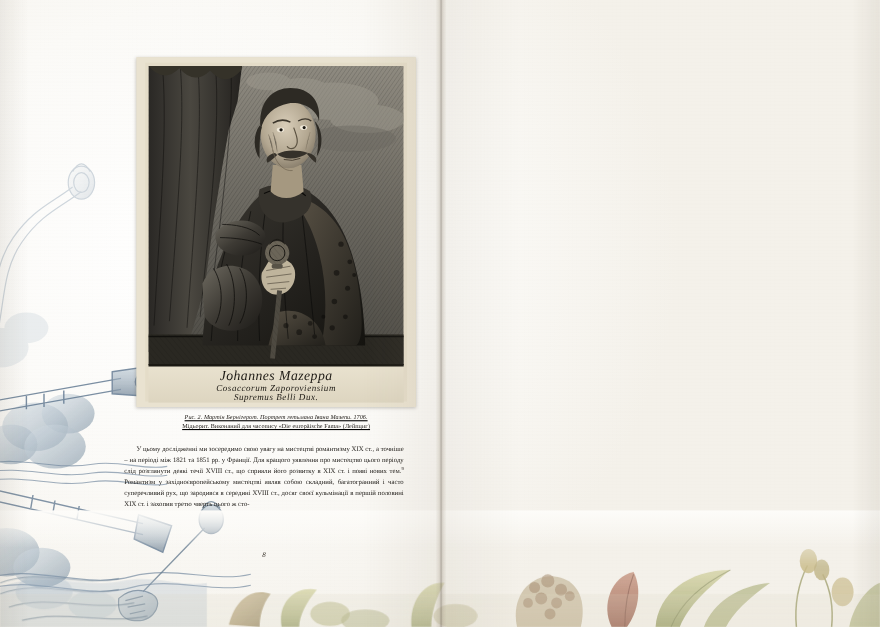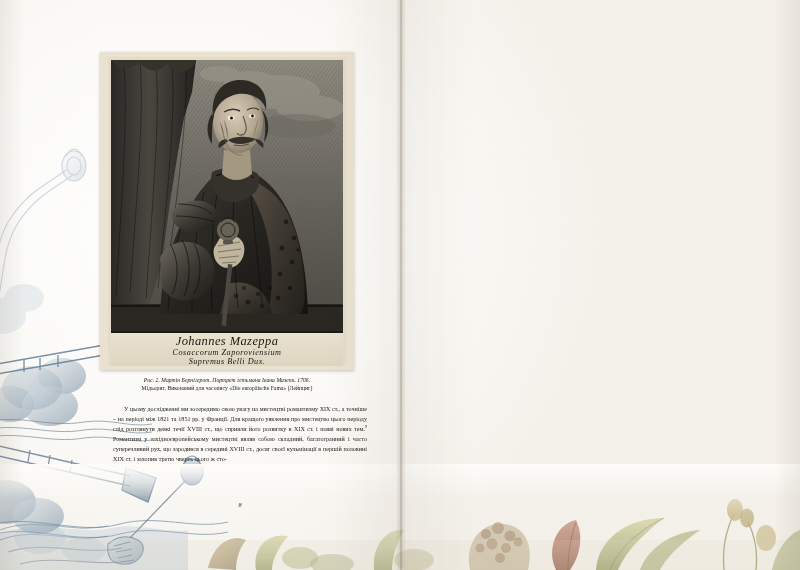--- a/index.html
+++ b/index.html
@@ -96,23 +96,24 @@
     position: absolute;
     left: 0; bottom: 72px;
     width: 800px; height: 34px;
     background: linear-gradient(180deg, rgba(253,252,249,1) 0%, rgba(253,252,249,0) 100%);
     pointer-events: none;
   }
 
   
   .figure-wrap {
     position: absolute;
-    left: 100px;
+    left: 124px;
     top: 52px;
     width: 254px;
+    text-decoration: underline;
   }
   .engraving {
     position: relative;
     width: 254px;
     height: 318px;
     background: #e7e0cd;
     box-shadow: 0 1px 3px rgba(70,60,45,.30);
     overflow: hidden;
   }
   .engraving svg { display: block; }

